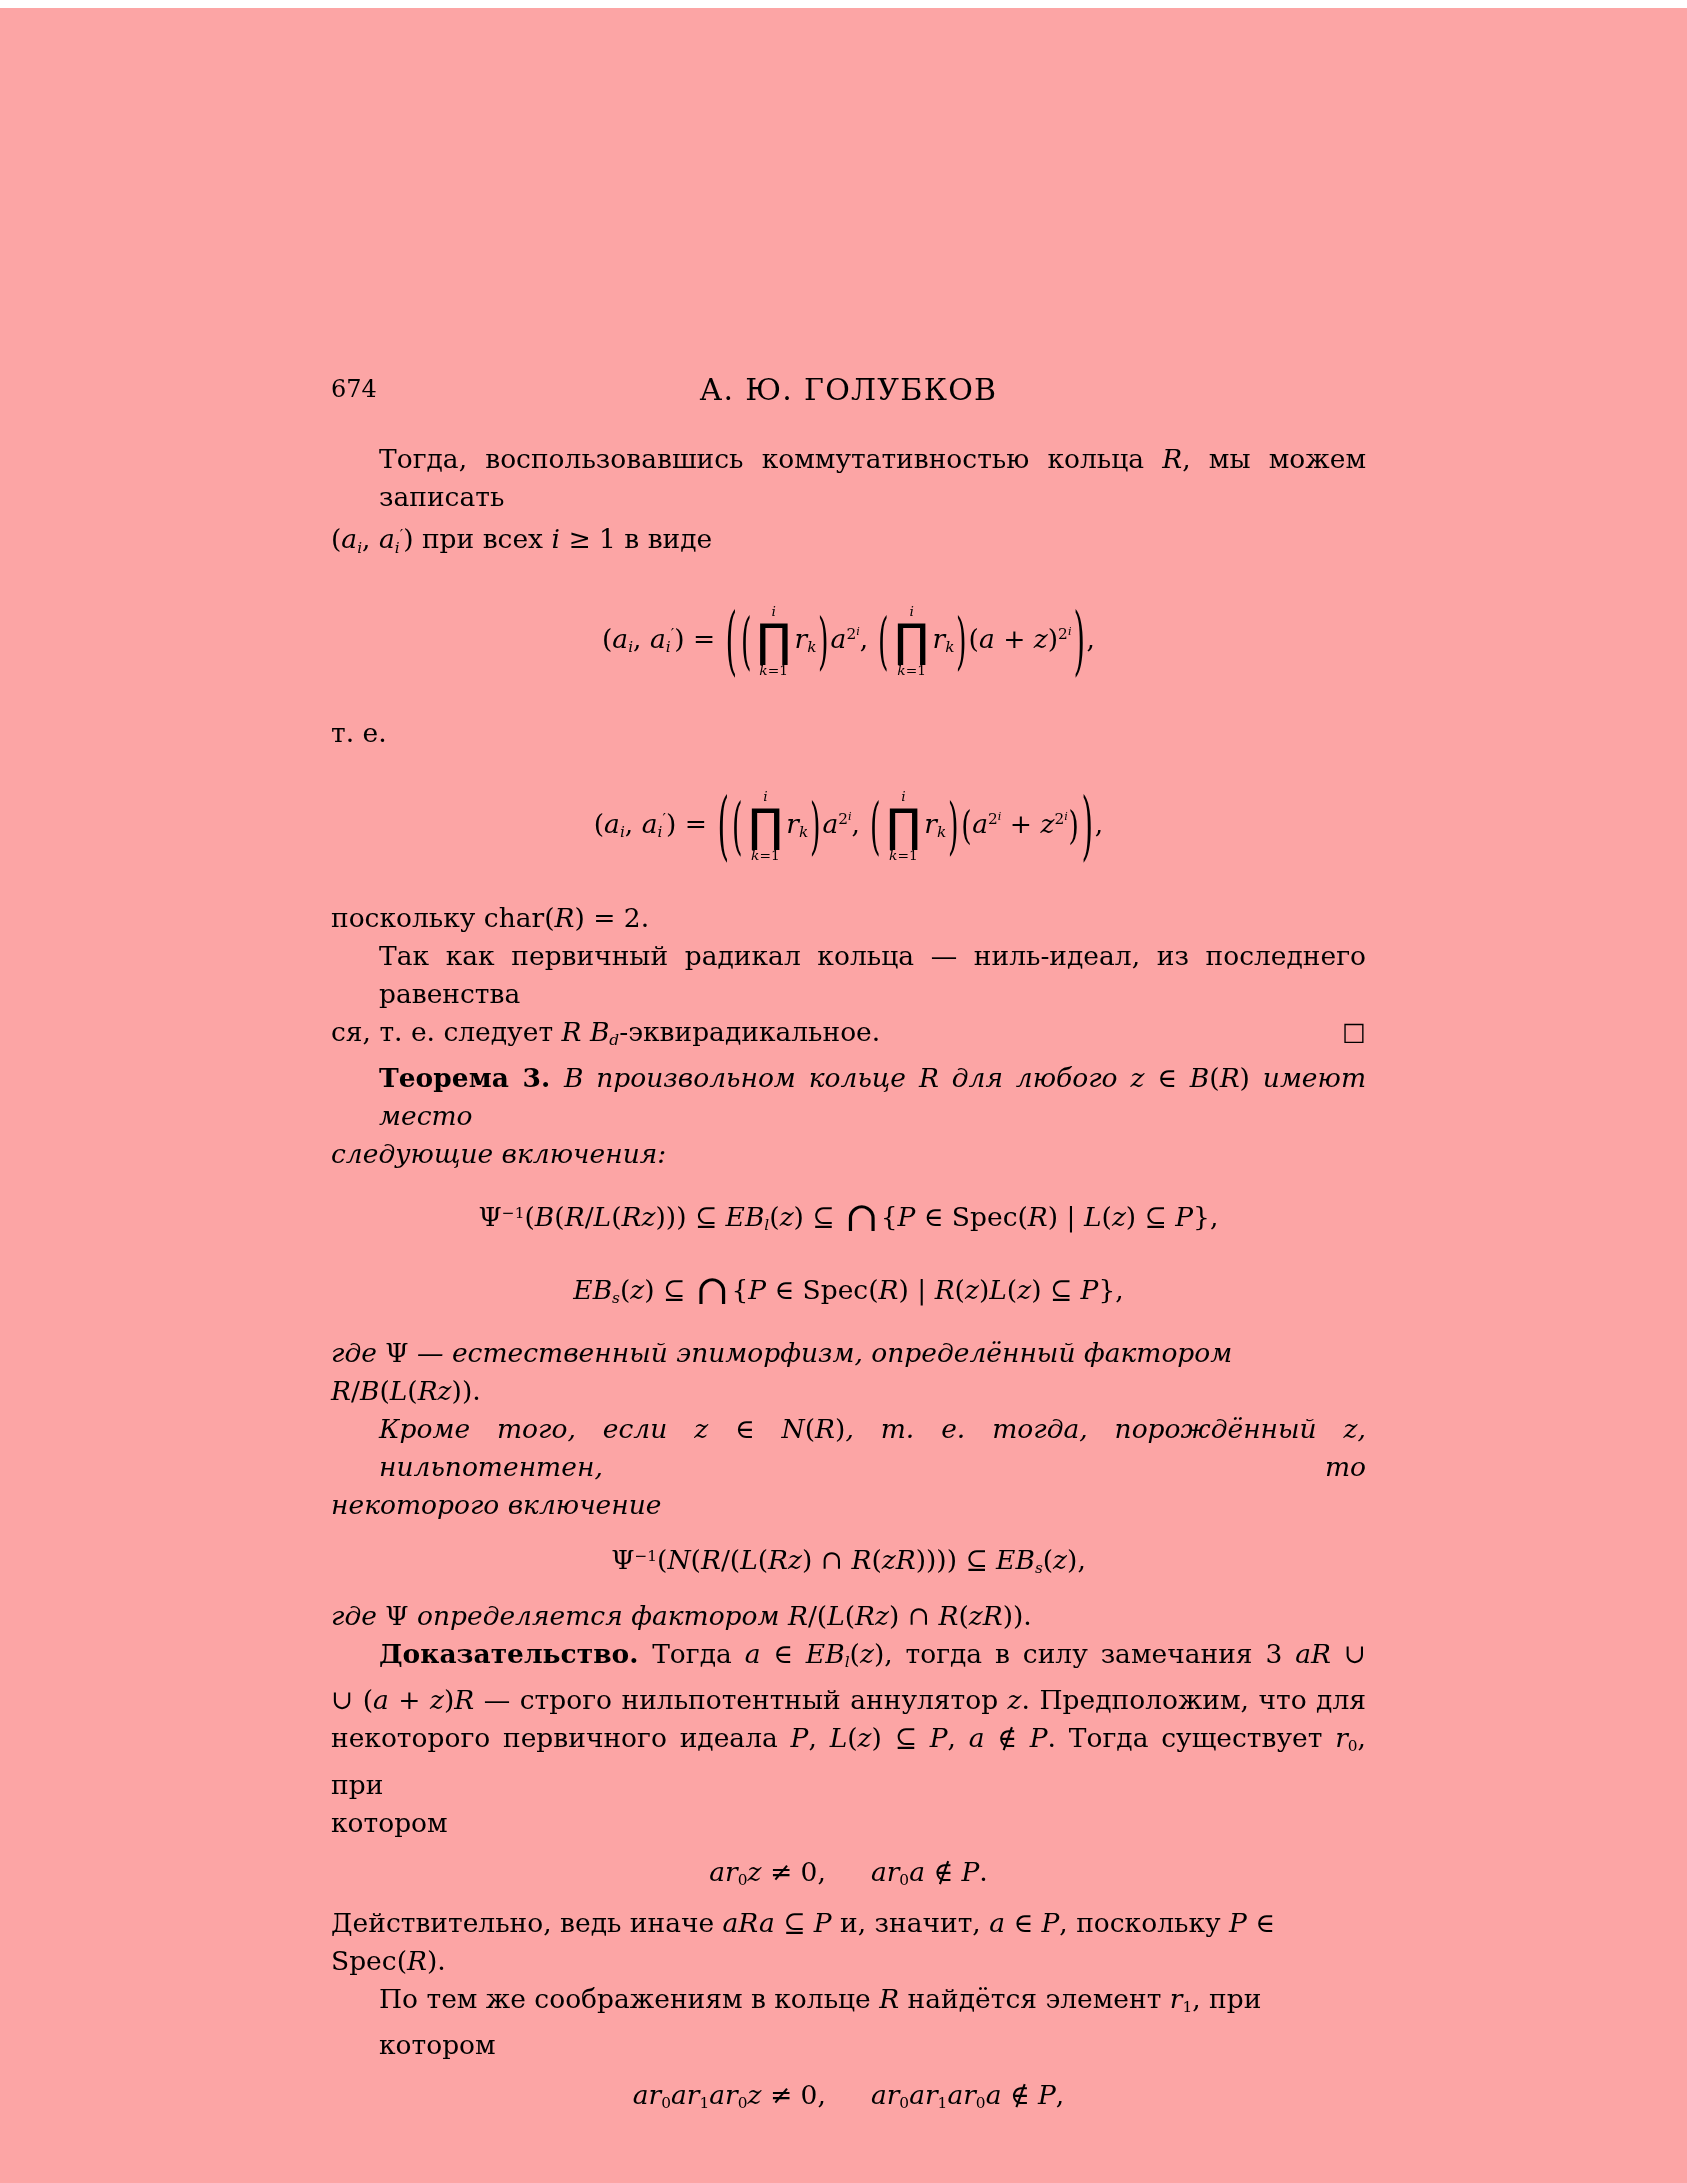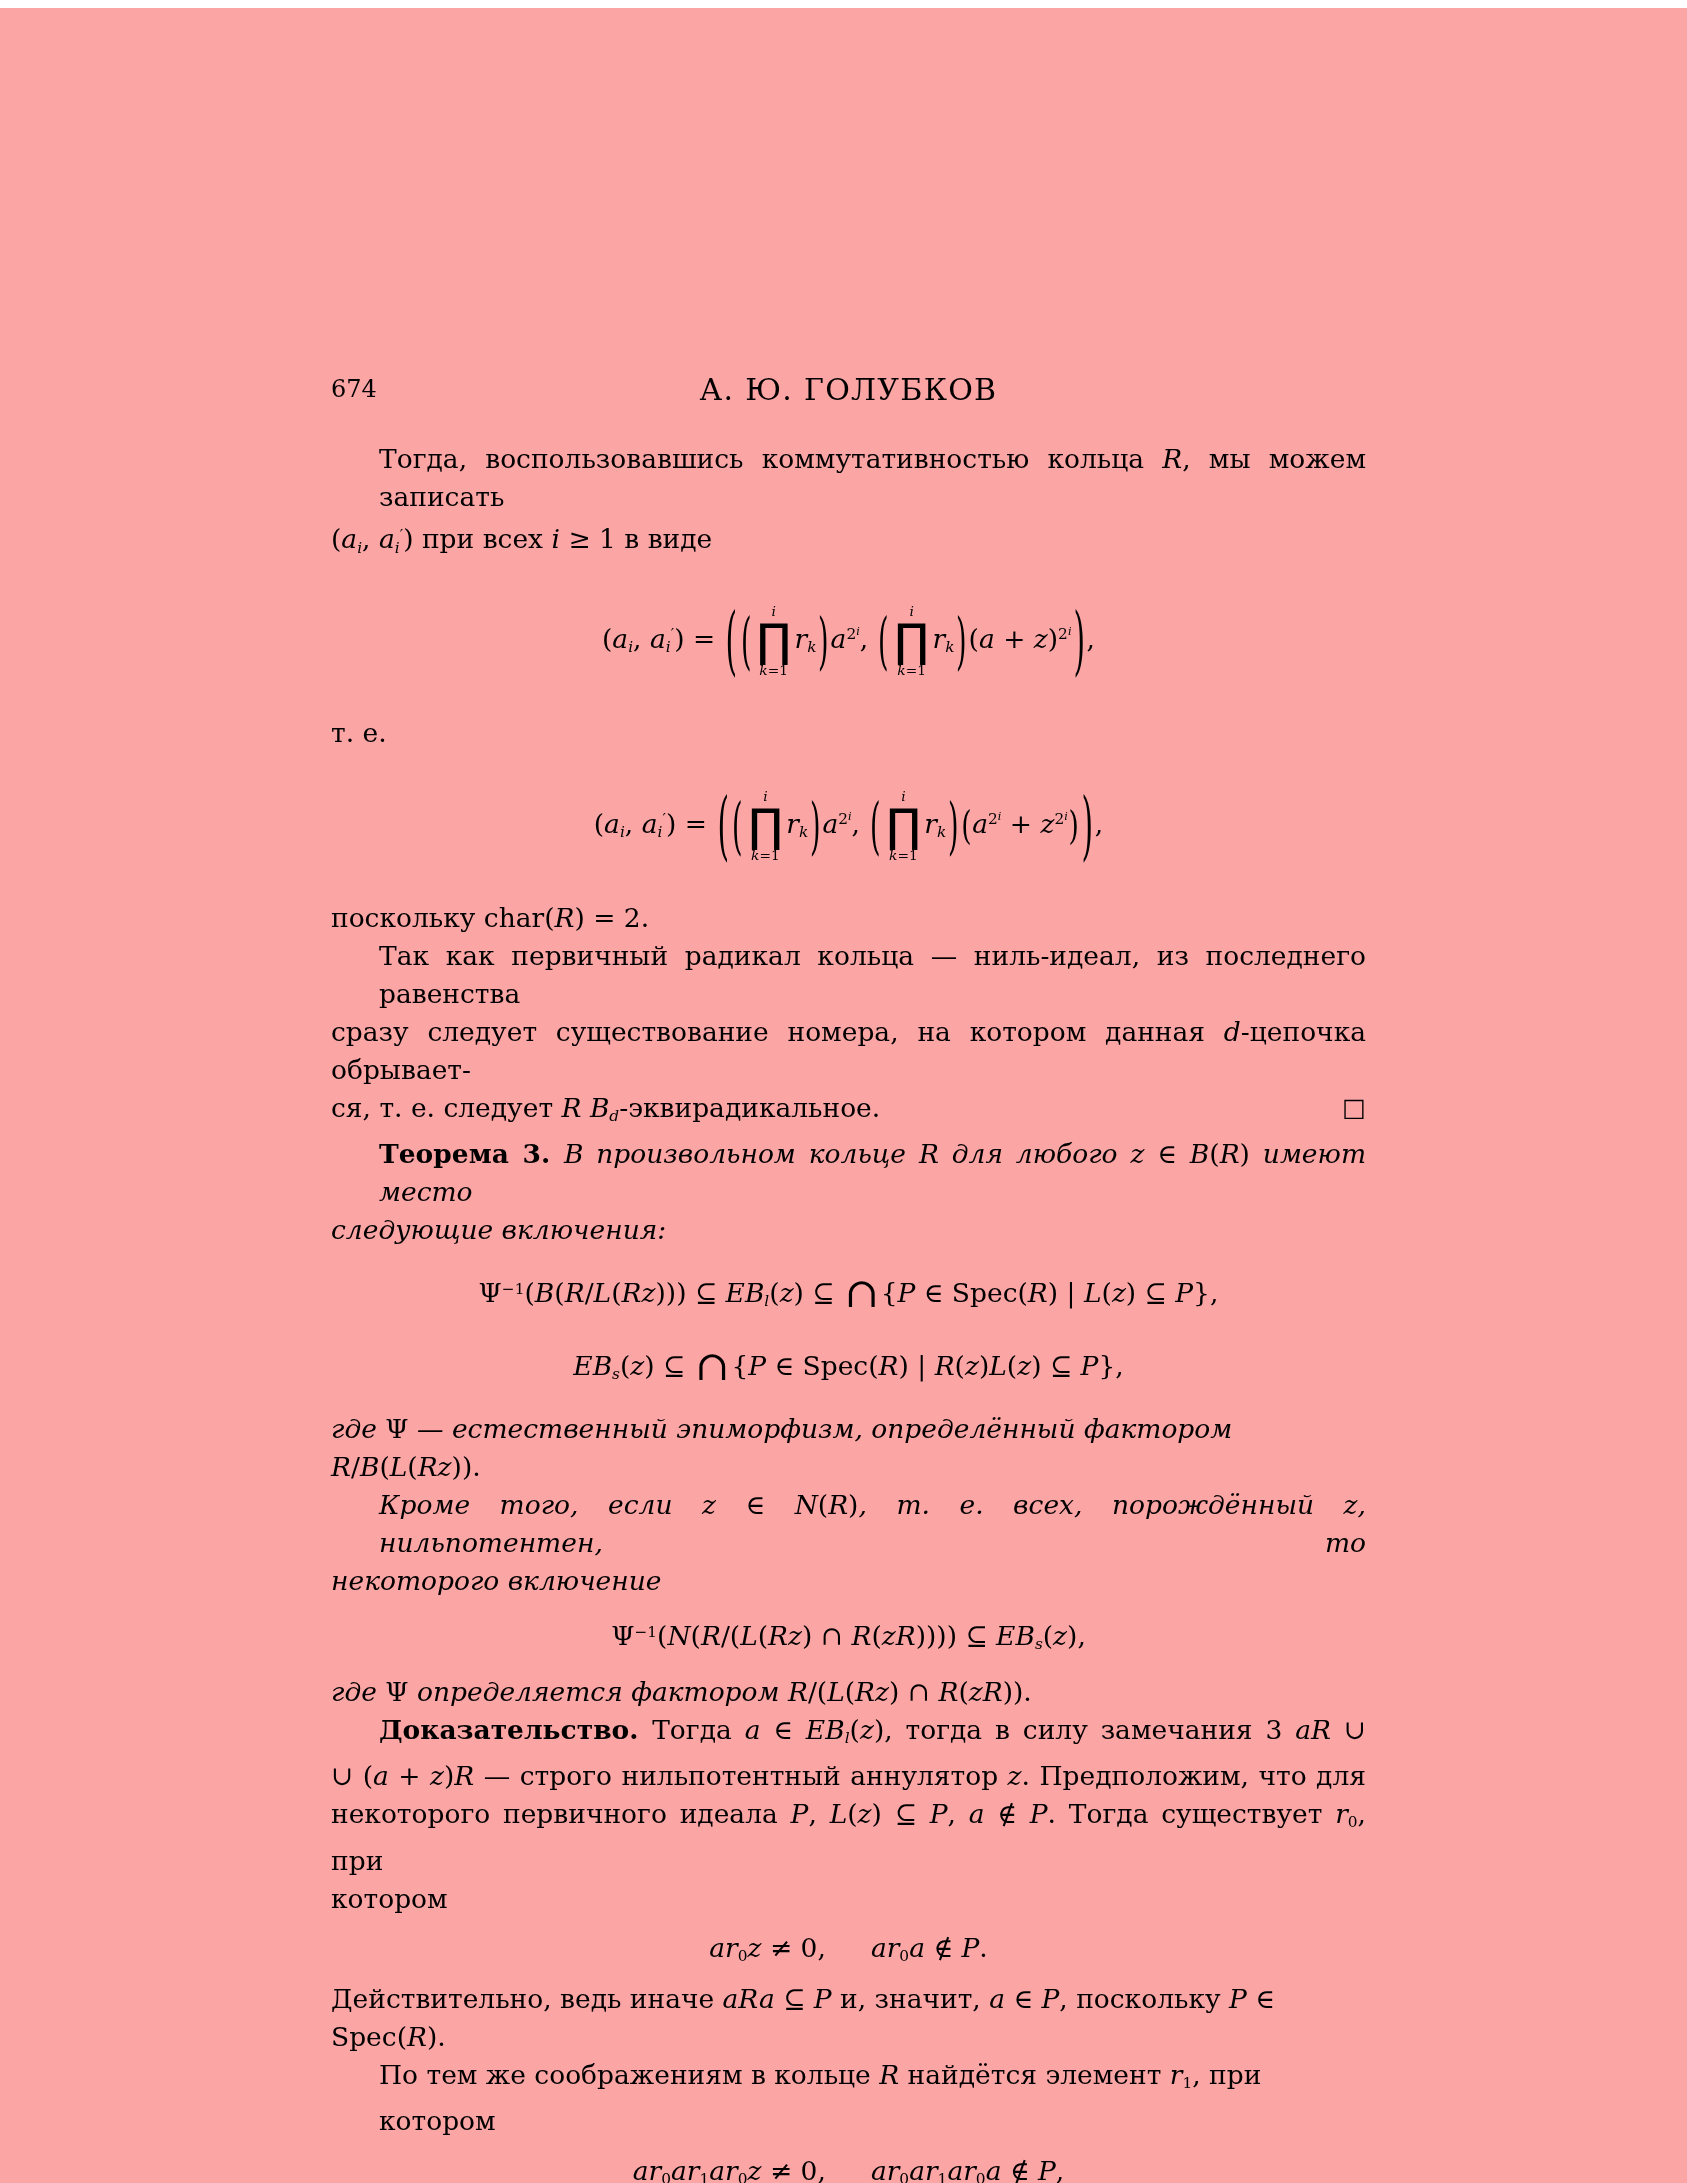--- a/index.html
+++ b/index.html
@@ -98,34 +98,33 @@
           </span><span class="k-it">r</span><span class="k-subi">k</span><span class="k-rp1">)</span><span class="k-it">a</span><span class="k-sup">2</span><span class="k-supsup">i</span><span class="k-rm">, </span><span class="k-lp1">(</span><span class="bigop">
             <span class="bo-t"><span class="k-it">i</span></span>
             <span class="bo-s">∏</span>
             <span class="bo-b"><span class="k-it">k</span><span class="k-rm">=1</span></span>
           </span><span class="k-it">r</span><span class="k-subi">k</span><span class="k-rp1">)</span><span class="k-lpm">(</span><span class="k-it">a</span><span class="k-sup">2</span><span class="k-supsup">i</span><span class="k-rm"> + </span><span class="k-it">z</span><span class="k-sup">2</span><span class="k-supsup">i</span><span class="k-rpm">)</span><span class="k-rp2">)</span><span class="k-rm">,</span></div>
         <div class="para">
           <div class="line"><span class="k-rm">поскольку char(</span><span class="k-it">R</span><span class="k-rm">) = 2.</span></div>
         </div>
         <div class="para">
           <div class="line ind j"><span class="k-rm">Так как первичный радикал кольца — ниль-идеал, из последнего равенства</span></div>
-          <div class="line j"><span class="k-rm">сразу следует существование номера, на котором данная </span><span class="k-it">d</span><span class="k-rm">-цепочка обрывает-</span></div>
           <div class="line"><span class="k-rm">ся, т. е. следует </span><span class="k-it">R</span><span class="k-rm"> </span><span class="k-it">B</span><span class="k-subi">d</span><span class="k-rm">-эквирадикальное.</span><span class="k-qed">□</span></div>
         </div>
         <div class="para">
           <div class="line ind j"><span class="k-bf">Теорема 3. </span><span class="k-it">В произвольном кольце R для любого </span><span class="k-it">z</span><span class="k-rm"> ∈ </span><span class="k-it">B</span><span class="k-rm">(</span><span class="k-it">R</span><span class="k-rm">)</span><span class="k-it"> имеют место</span></div>
           <div class="line"><span class="k-it">следующие включения:</span></div>
         </div>
         <div class="display med"><span class="k-rm">Ψ</span><span class="k-sup">−1</span><span class="k-rm">(</span><span class="k-it">B</span><span class="k-rm">(</span><span class="k-it">R</span><span class="k-rm">/</span><span class="k-it">L</span><span class="k-rm">(</span><span class="k-it">Rz</span><span class="k-rm">))) ⊆ </span><span class="k-it">EB</span><span class="k-subi">l</span><span class="k-rm">(</span><span class="k-it">z</span><span class="k-rm">) ⊆ </span><span class="k-cap">∩</span><span class="k-rm">{</span><span class="k-it">P</span><span class="k-rm"> ∈ Spec(</span><span class="k-it">R</span><span class="k-rm">) | </span><span class="k-it">L</span><span class="k-rm">(</span><span class="k-it">z</span><span class="k-rm">) ⊆ </span><span class="k-it">P</span><span class="k-rm">},</span></div>
         <div class="display med"><span class="k-it">EB</span><span class="k-subi">s</span><span class="k-rm">(</span><span class="k-it">z</span><span class="k-rm">) ⊆ </span><span class="k-cap">∩</span><span class="k-rm">{</span><span class="k-it">P</span><span class="k-rm"> ∈ Spec(</span><span class="k-it">R</span><span class="k-rm">) | </span><span class="k-it">R</span><span class="k-rm">(</span><span class="k-it">z</span><span class="k-rm">)</span><span class="k-it">L</span><span class="k-rm">(</span><span class="k-it">z</span><span class="k-rm">) ⊆ </span><span class="k-it">P</span><span class="k-rm">},</span></div>
         <div class="para">
           <div class="line"><span class="k-it">где </span><span class="k-rm">Ψ</span><span class="k-it"> — естественный эпиморфизм, определённый фактором </span><span class="k-it">R</span><span class="k-rm">/</span><span class="k-it">B</span><span class="k-rm">(</span><span class="k-it">L</span><span class="k-rm">(</span><span class="k-it">Rz</span><span class="k-rm">)).</span></div>
         </div>
         <div class="para">
-          <div class="line ind j"><span class="k-it">Кроме того, если </span><span class="k-it">z</span><span class="k-rm"> ∈ </span><span class="k-it">N</span><span class="k-rm">(</span><span class="k-it">R</span><span class="k-rm">)</span><span class="k-it">, т. е. всех, порождённый </span><span class="k-it">z</span><span class="k-it">, нильпотентен, то</span></div>
+          <div class="line ind j"><span class="k-it">Кроме того, если </span><span class="k-it">z</span><span class="k-rm"> ∈ </span><span class="k-it">N</span><span class="k-rm">(</span><span class="k-it">R</span><span class="k-rm">)</span><span class="k-it">, т. е. тогда, порождённый </span><span class="k-it">z</span><span class="k-it">, нильпотентен, то</span></div>
           <div class="line"><span class="k-it">некоторого включение</span></div>
         </div>
         <div class="display med"><span class="k-rm">Ψ</span><span class="k-sup">−1</span><span class="k-rm">(</span><span class="k-it">N</span><span class="k-rm">(</span><span class="k-it">R</span><span class="k-rm">/(</span><span class="k-it">L</span><span class="k-rm">(</span><span class="k-it">Rz</span><span class="k-rm">) ∩ </span><span class="k-it">R</span><span class="k-rm">(</span><span class="k-it">zR</span><span class="k-rm">)))) ⊆ </span><span class="k-it">EB</span><span class="k-subi">s</span><span class="k-rm">(</span><span class="k-it">z</span><span class="k-rm">),</span></div>
         <div class="para">
           <div class="line"><span class="k-it">где </span><span class="k-rm">Ψ</span><span class="k-it"> определяется фактором </span><span class="k-it">R</span><span class="k-rm">/(</span><span class="k-it">L</span><span class="k-rm">(</span><span class="k-it">Rz</span><span class="k-rm">) ∩ </span><span class="k-it">R</span><span class="k-rm">(</span><span class="k-it">zR</span><span class="k-rm">)).</span></div>
         </div>
         <div class="para">
           <div class="line ind j"><span class="k-bf">Доказательство. </span><span class="k-rm">Тогда </span><span class="k-it">a</span><span class="k-rm"> ∈ </span><span class="k-it">EB</span><span class="k-subi">l</span><span class="k-rm">(</span><span class="k-it">z</span><span class="k-rm">), тогда в силу замечания 3 </span><span class="k-it">aR</span><span class="k-rm"> ∪</span></div>
           <div class="line j"><span class="k-rm">∪ (</span><span class="k-it">a</span><span class="k-rm"> + </span><span class="k-it">z</span><span class="k-rm">)</span><span class="k-it">R</span><span class="k-rm"> — строго нильпотентный аннулятор </span><span class="k-it">z</span><span class="k-rm">. Предположим, что для</span></div>
           <div class="line j"><span class="k-rm">некоторого первичного идеала </span><span class="k-it">P</span><span class="k-rm">, </span><span class="k-it">L</span><span class="k-rm">(</span><span class="k-it">z</span><span class="k-rm">) ⊆ </span><span class="k-it">P</span><span class="k-rm">, </span><span class="k-it">a</span><span class="k-rm"> ∉ </span><span class="k-it">P</span><span class="k-rm">. Тогда существует </span><span class="k-it">r</span><span class="k-sub">0</span><span class="k-rm">, при</span></div>

